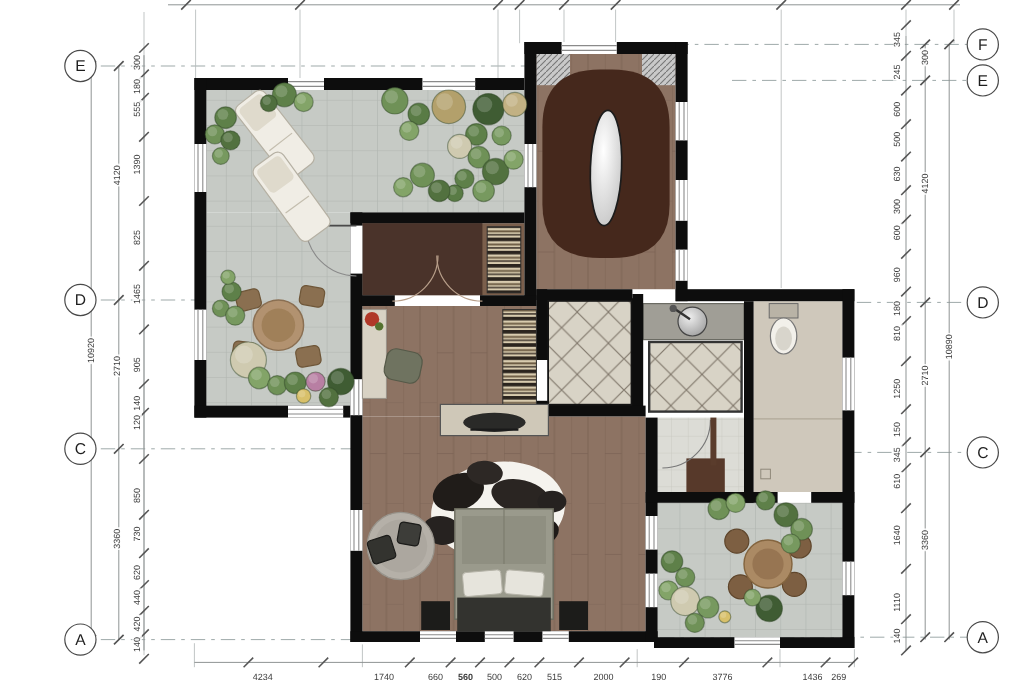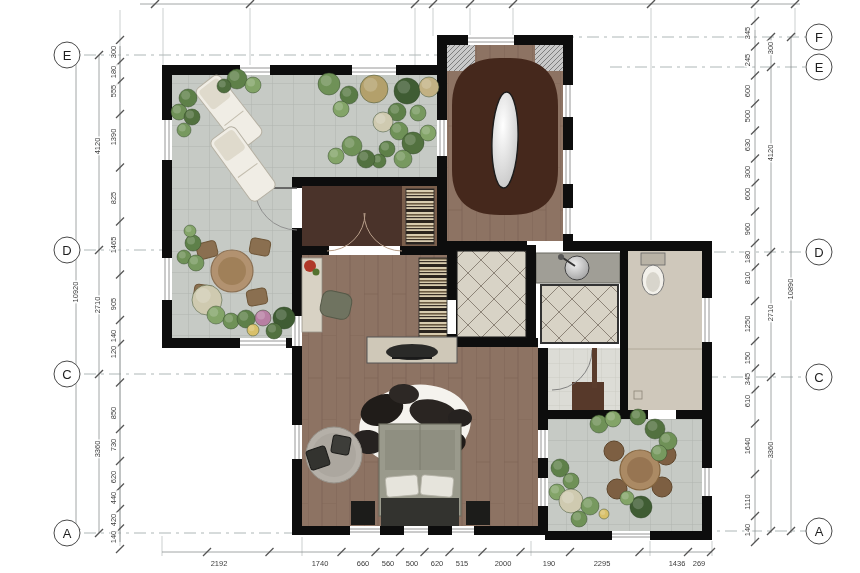--- a/index.html
+++ b/index.html
@@ -587,26 +587,26 @@
       <div class="dimv" style="left: 114px; top: 413px;">850</div>
       <div class="dimv" style="left: 114px; top: 445px;">730</div>
       <div class="dimv" style="left: 114px; top: 477px;">620</div>
       <div class="dimv" style="left: 114px; top: 498px;">440</div>
       <div class="dimv" style="left: 114px; top: 520px;">420</div>
       <div class="dimv" style="left: 114px; top: 537px;">140</div>
       <div class="dimv" style="left: 98px; top: 146px;">4120</div>
       <div class="dimv" style="left: 98px; top: 305px;">2710</div>
       <div class="dimv" style="left: 98px; top: 449px;">3360</div>
       <div class="dimv" style="left: 76px; top: 292px;">10920</div>
-      <div class="dimh" style="left: 219px; top: 564px;">2192</div>
+      <div class="dimh" style="left: 219px; top: 564px;">4234</div>
       <div class="dimh" style="left: 320px; top: 564px;">1740</div>
       <div class="dimh" style="left: 363px; top: 564px;">660</div>
-      <div class="dimh" style="left: 388px; top: 564px;">560</div>
+      <div class="dimh" style="left: 388px; top: 564px; font-weight: bold;">560</div>
       <div class="dimh" style="left: 412px; top: 564px;">500</div>
       <div class="dimh" style="left: 437px; top: 564px;">620</div>
       <div class="dimh" style="left: 462px; top: 564px;">515</div>
       <div class="dimh" style="left: 503px; top: 564px;">2000</div>
       <div class="dimh" style="left: 549px; top: 564px;">190</div>
-      <div class="dimh" style="left: 602px; top: 564px;">2295</div>
+      <div class="dimh" style="left: 602px; top: 564px;">3776</div>
       <div class="dimh" style="left: 677px; top: 564px;">1436</div>
       <div class="dimh" style="left: 699px; top: 564px;">269</div>
     </div>
 </div>
 
 </body></html>

